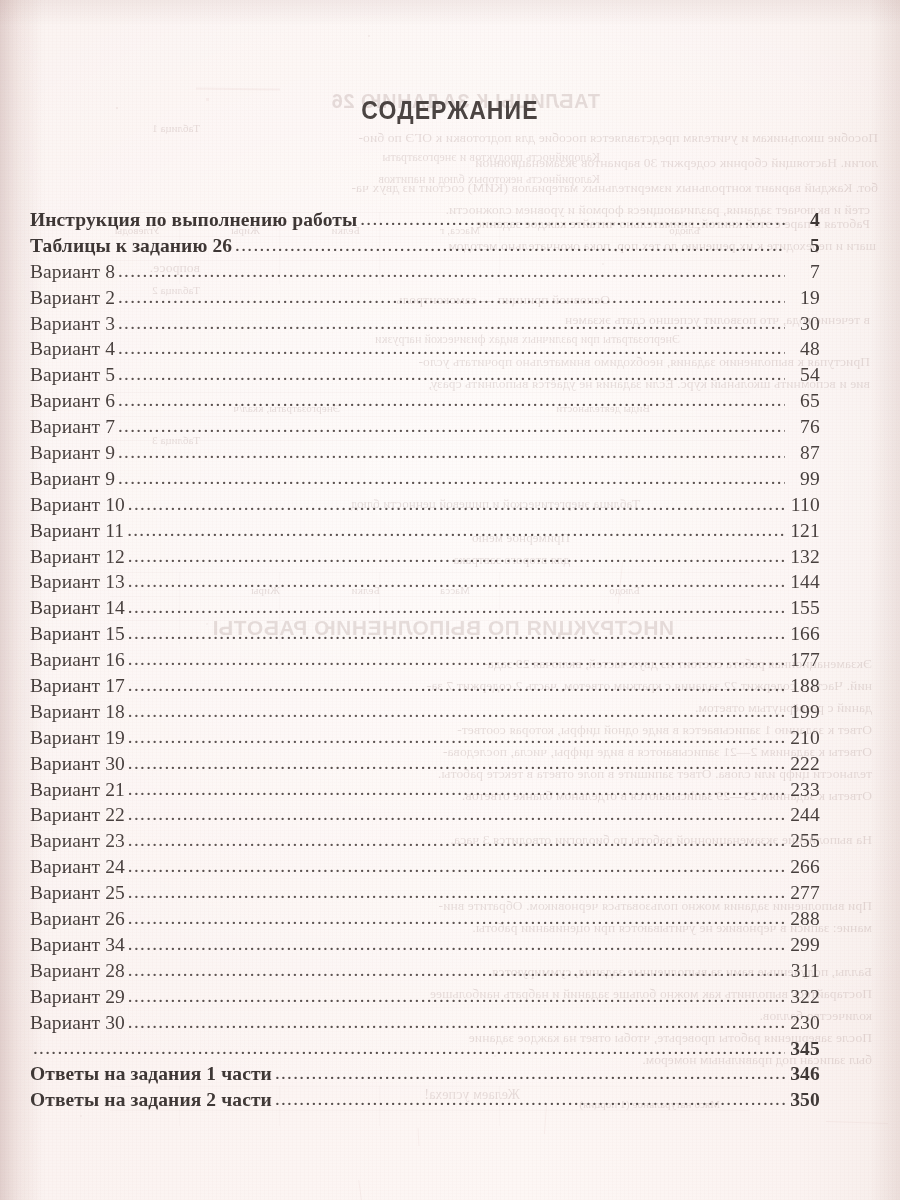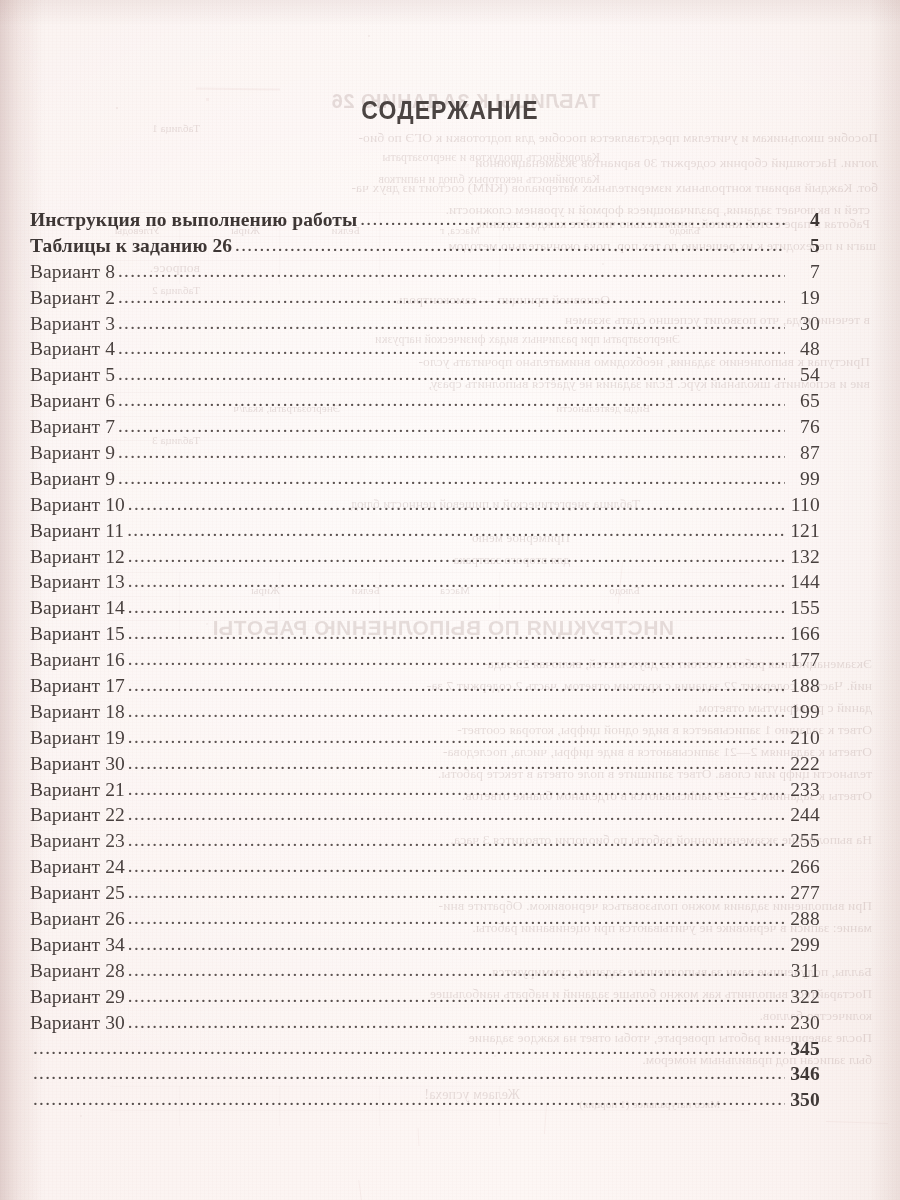--- a/index.html
+++ b/index.html
@@ -434,24 +434,26 @@
         <div class="toc-row">
           <span class="t-label">Вариант 30</span>
           <span class="t-dots">............................................................................................................................................</span>
           <span class="t-page">230</span>
         </div>
         <div class="toc-row bold">
           <span class="t-dots">............................................................................................................................................</span>
           <span class="t-page">345</span>
         </div>
         <div class="toc-row bold">
+          <span class="t-label">Ответы на задания 1 части</span>
           <span class="t-dots">............................................................................................................................................</span>
           <span class="t-page">346</span>
         </div>
         <div class="toc-row bold">
+          <span class="t-label">Ответы на задания 2 части</span>
           <span class="t-dots">............................................................................................................................................</span>
           <span class="t-page">350</span>
         </div>
       </div>
   </div>
 
 <div class="scratch" style="left: 196px; top: 88px; width: 84px; height: 2px; transform: rotate(0.6deg); opacity: 0.35;"></div>
     <div class="scratch" style="left: 206px; top: 98px; width: 3px; height: 3px; transform: rotate(0deg); opacity: 0.35;"></div>
     <div class="scratch" style="left: 620px; top: 560px; width: 1px; height: 44px; transform: rotate(6deg); opacity: 0.35;"></div>
     <div class="scratch" style="left: 360px; top: 1180px; width: 1px; height: 26px; transform: rotate(-8deg); opacity: 0.35;"></div>

